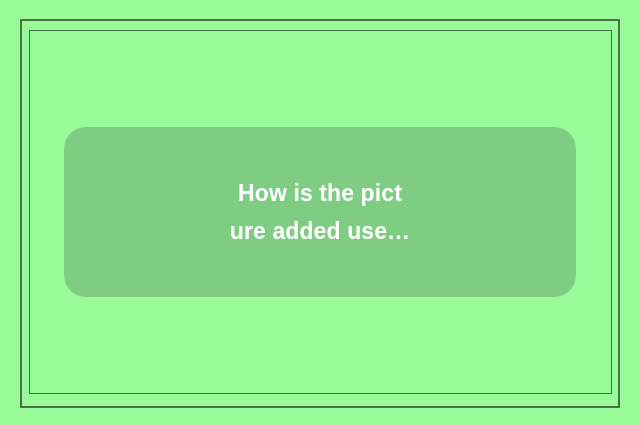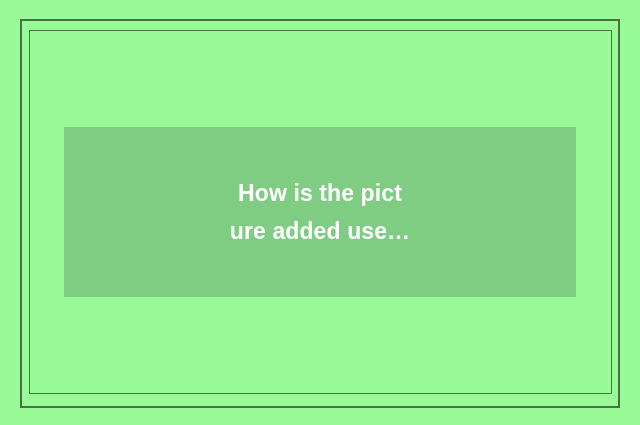--- a/index.html
+++ b/index.html
@@ -52,20 +52,21 @@
     position: absolute;
     left: 64px;
     top: 127px;
     width: 512px;
     height: 170px;
     background: #7ecd83;
     display: flex;
     align-items: center;
     justify-content: center;
     box-sizing: border-box;
+    border-radius: 22px;
   }
 
   .panel-text {
     color: #ffffff;
     font-family: "Liberation Sans", sans-serif;
     font-weight: bold;
     font-size: 23px;
     line-height: 38px;
     text-align: center;
     letter-spacing: 0.1px;

